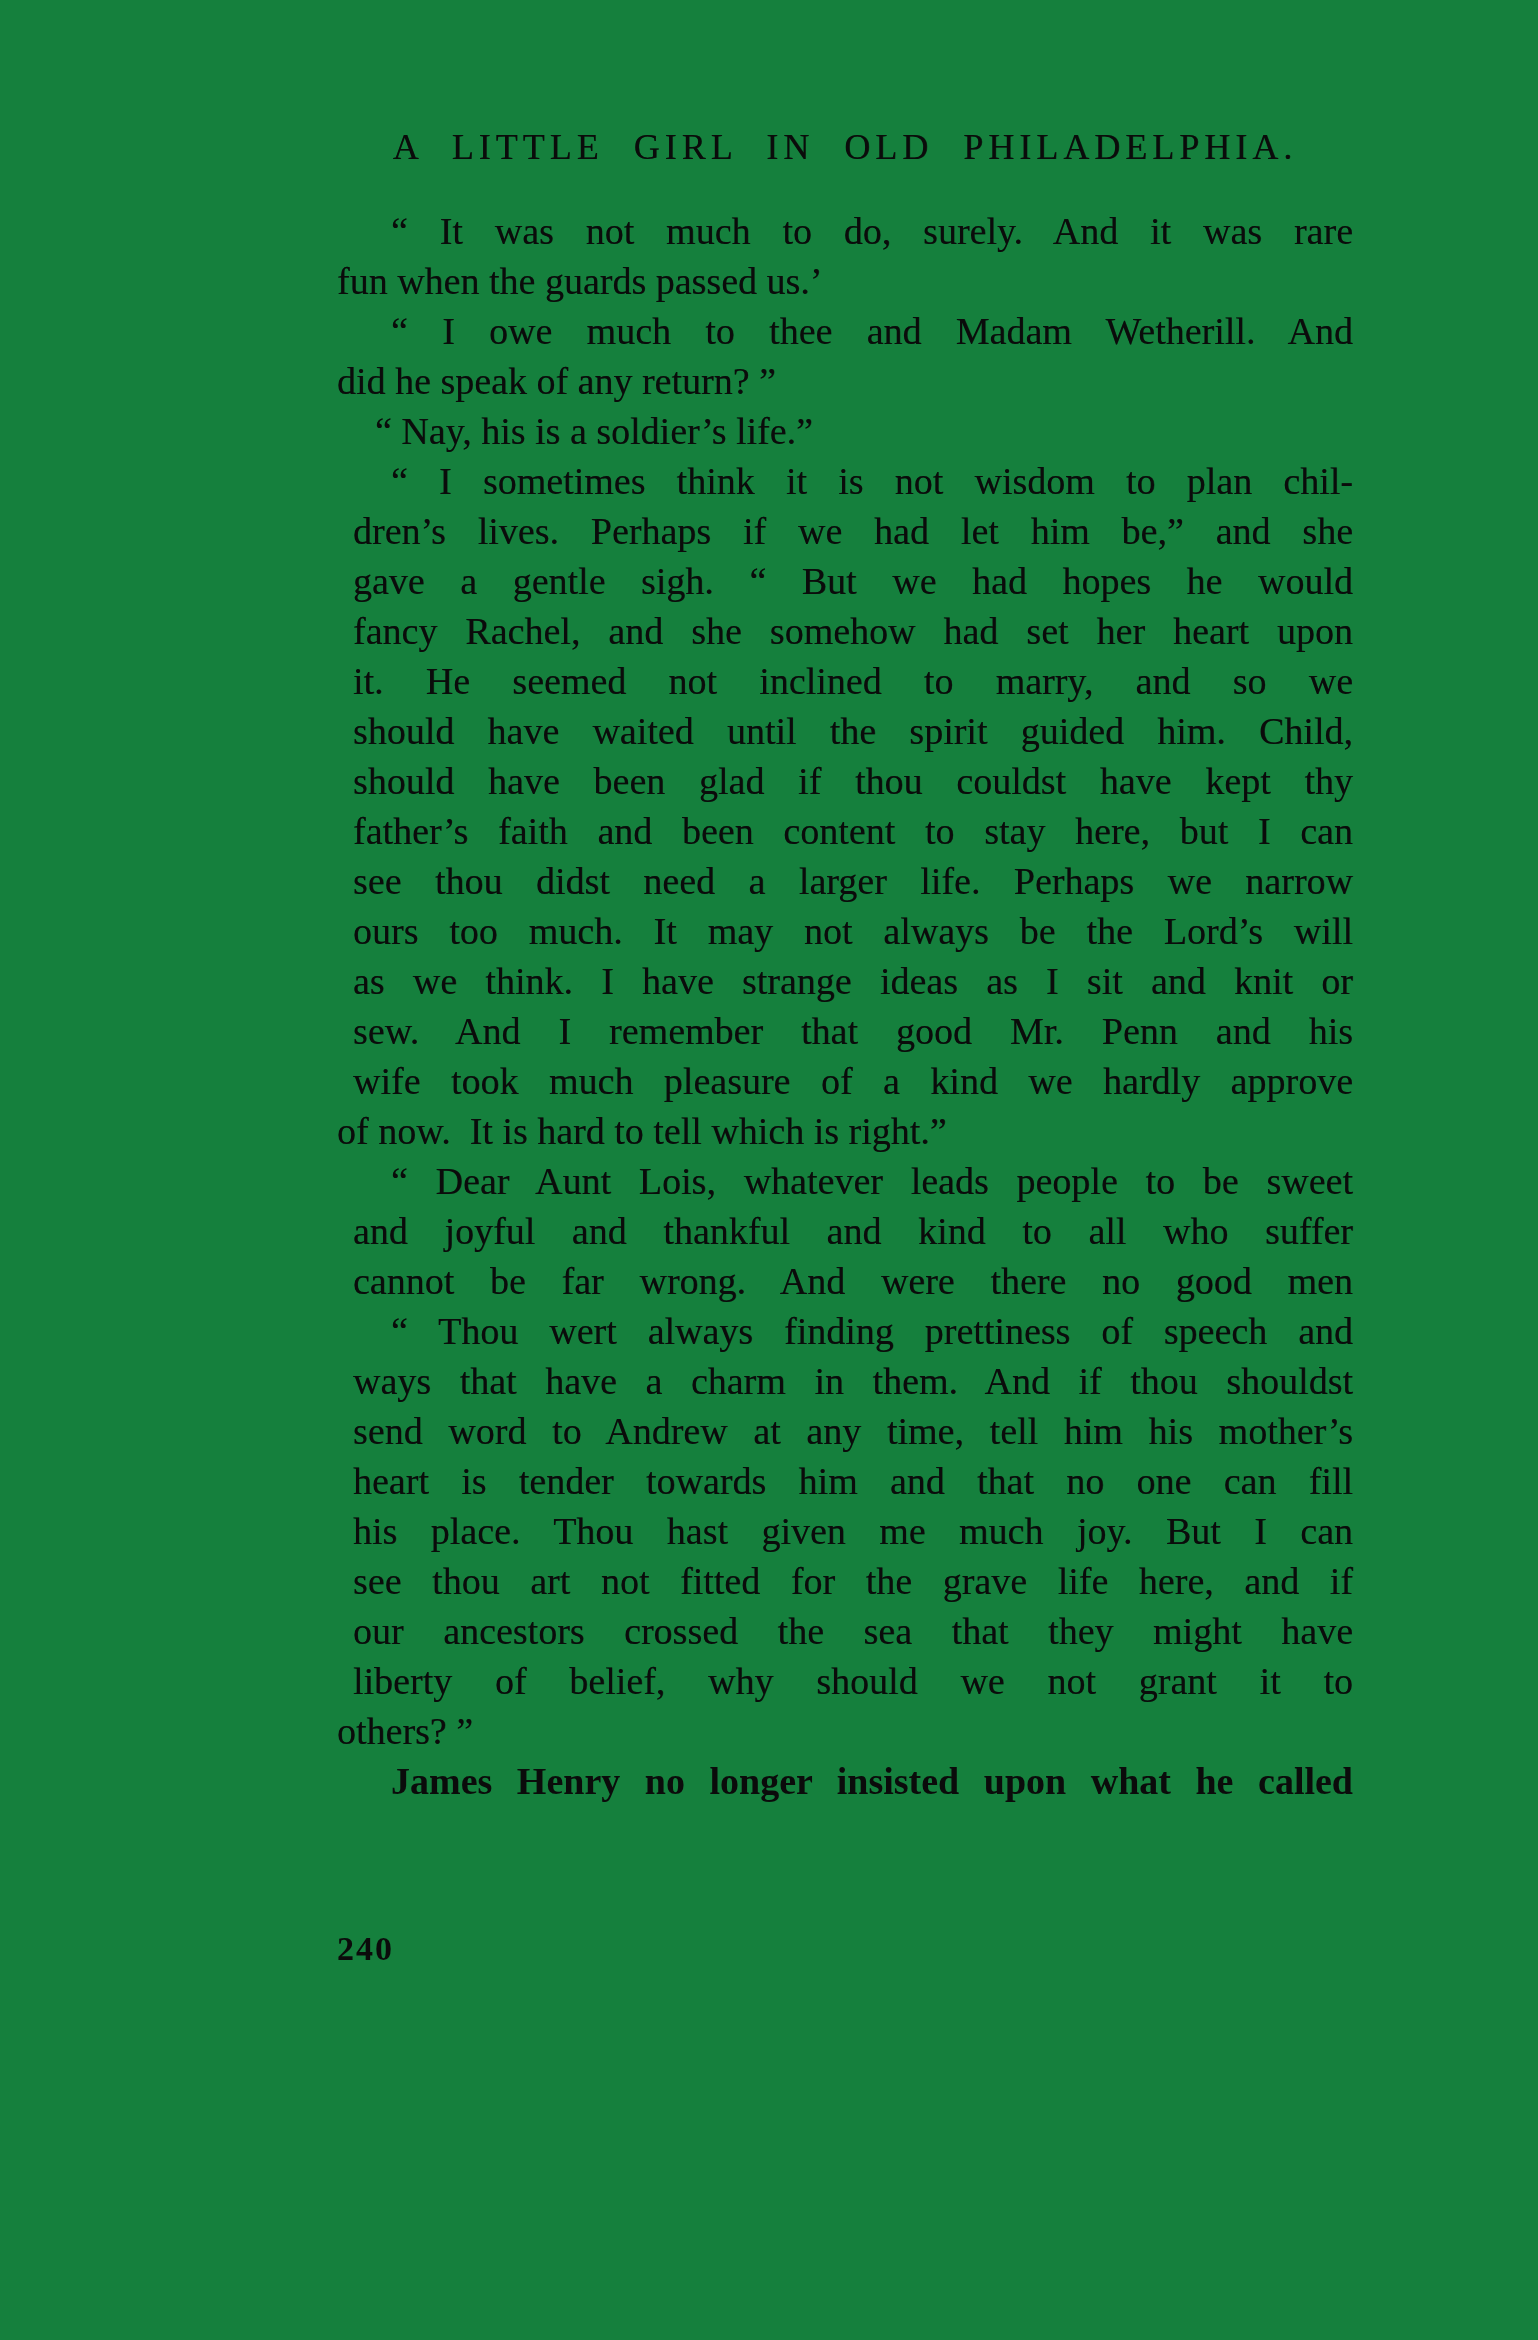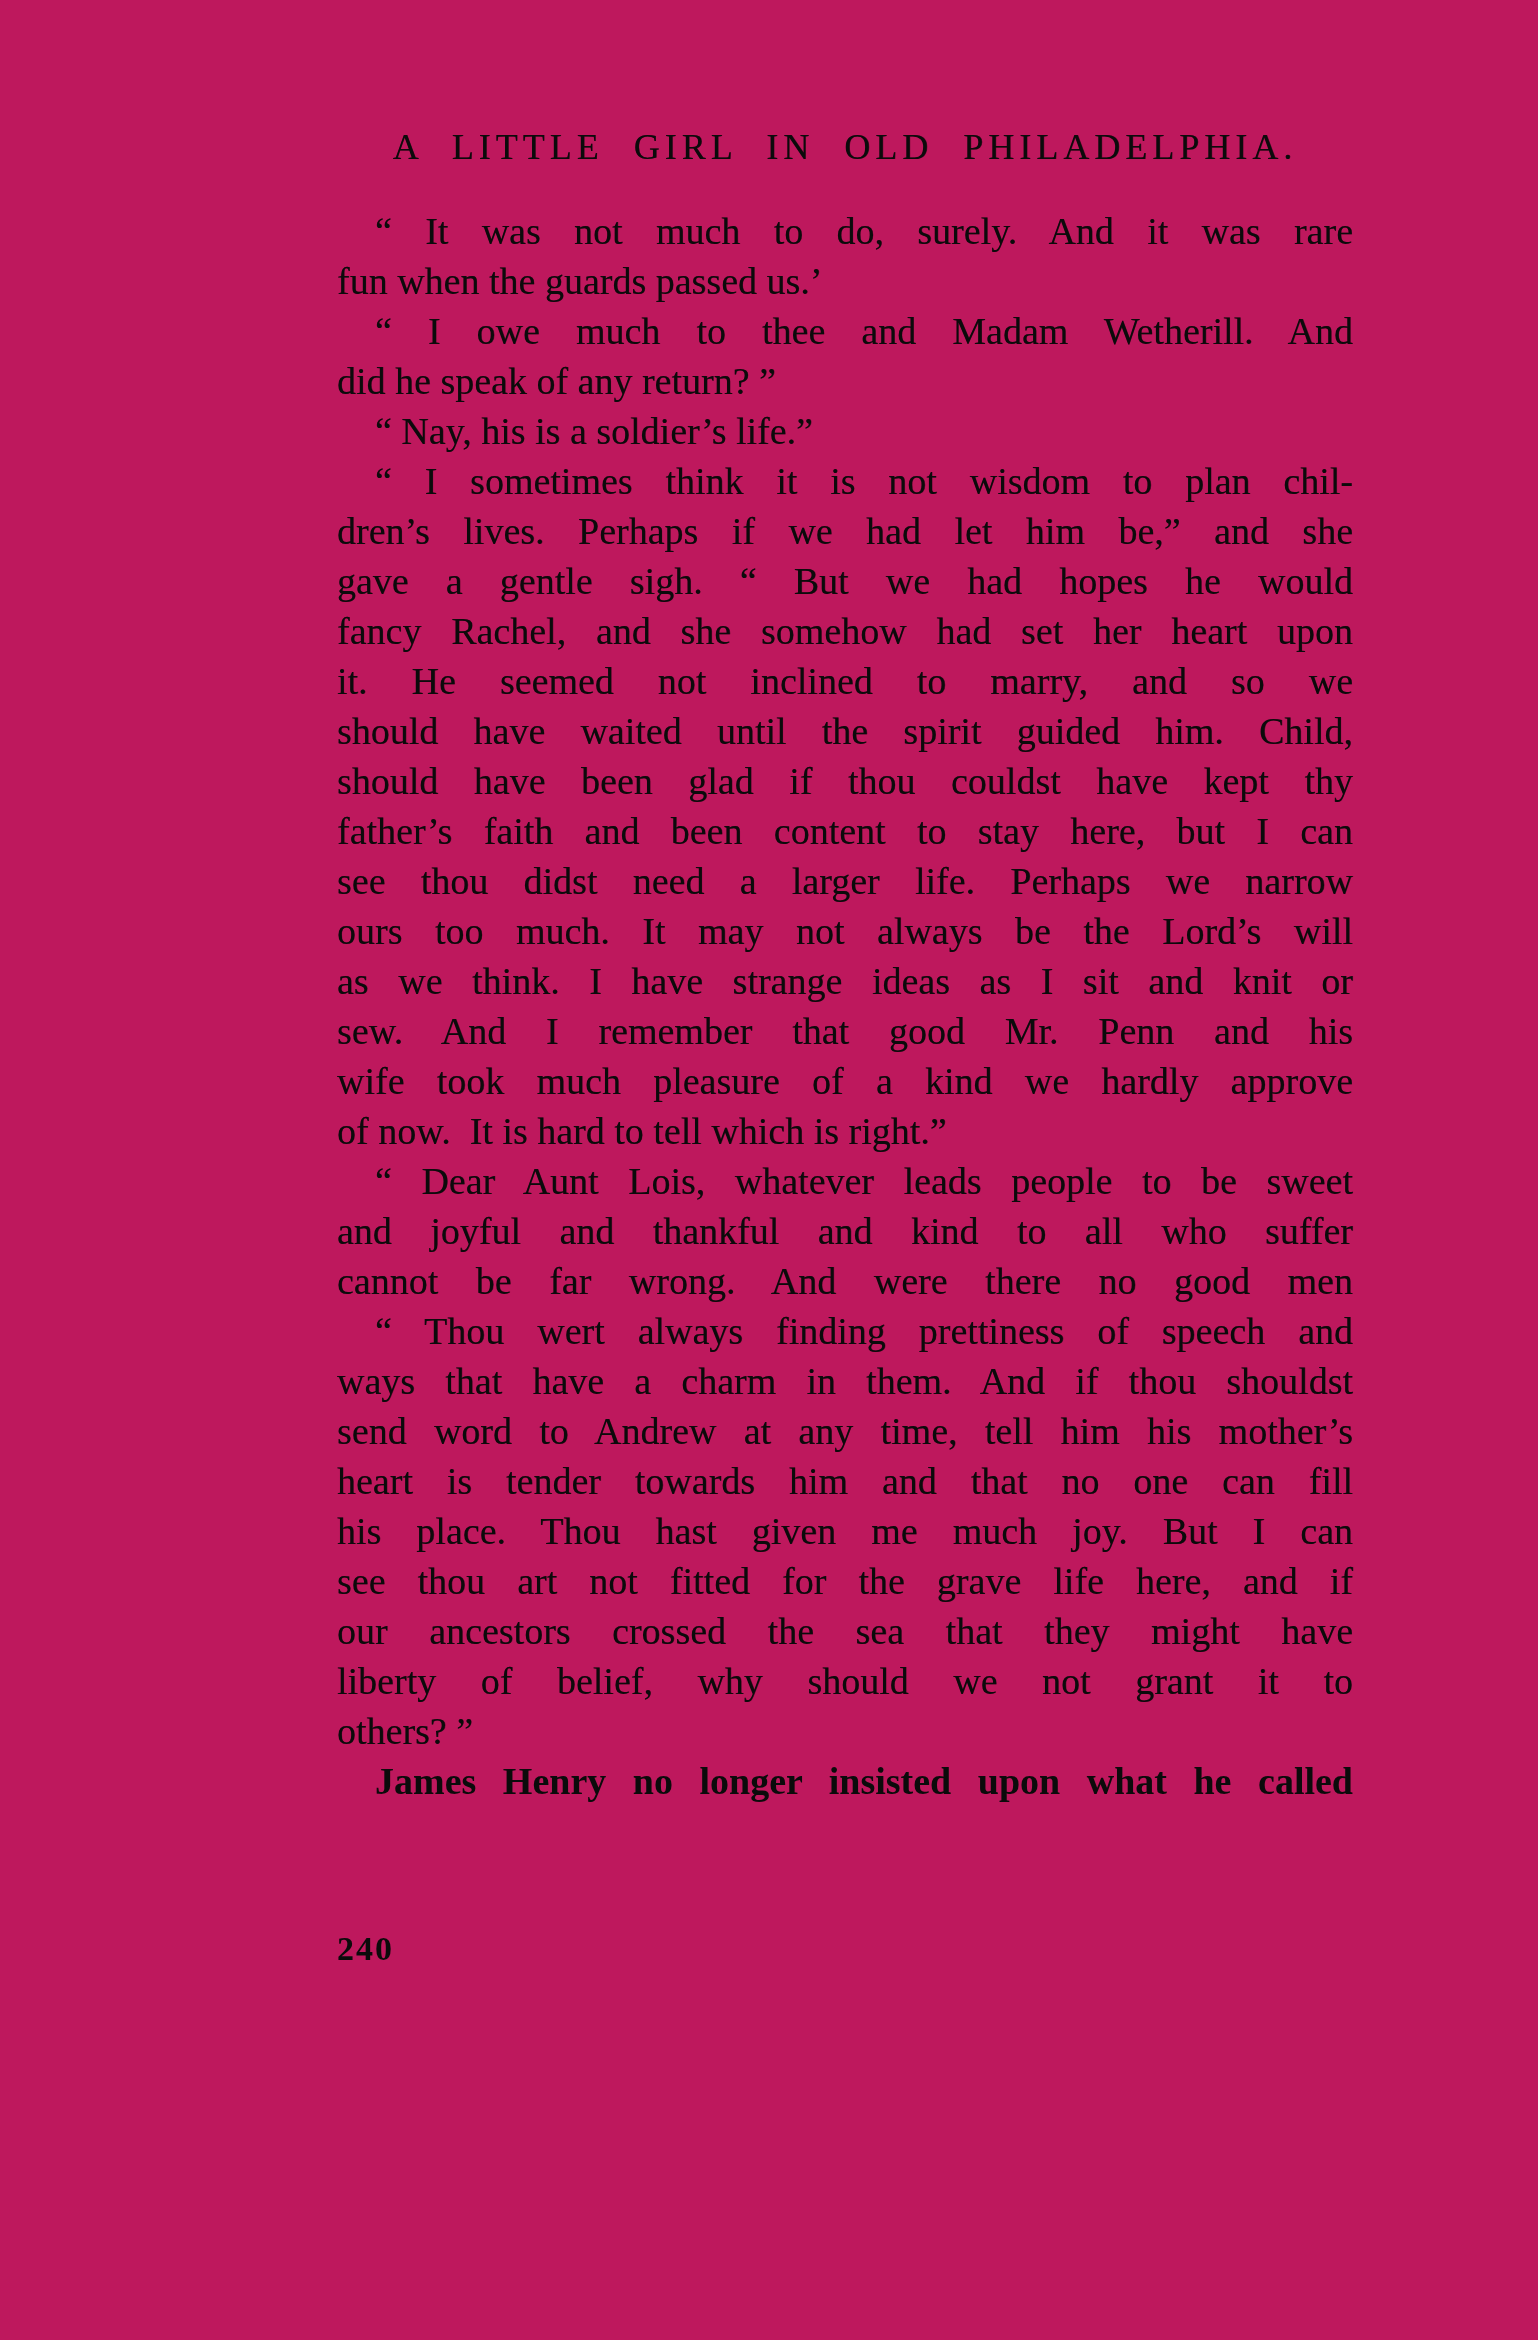--- a/index.html
+++ b/index.html
@@ -9,21 +9,21 @@
     width: 1538px;
     height: 2340px;
     overflow: hidden;
     font-family: "Liberation Serif", "DejaVu Serif", serif;
     color: #0b0b0b;
   }
   #scan-page {
     position: relative;
     width: 1538px;
     height: 2340px;
-    background: #be185d;
+    background: #15803d;
   }
   .running-head {
     position: absolute;
     left: 337px;
     top: 126px;
     width: 1016px;
     text-align: center;
     font-size: 36px;
     letter-spacing: 5px;
     word-spacing: 16px;
@@ -41,20 +41,21 @@
   .line {
     height: 50px;
     line-height: 50px;
     white-space: pre-wrap;
     overflow: visible;
   }
   .line.justify {
     white-space: normal;
     text-align: justify;
     text-align-last: justify;
+    margin-left: 16px;
   }
   .line.indent {
     text-indent: 38px;
   }
   .line.bold {
     font-weight: bold;
     text-shadow: none;
   }
   .folio {
     position: absolute;

